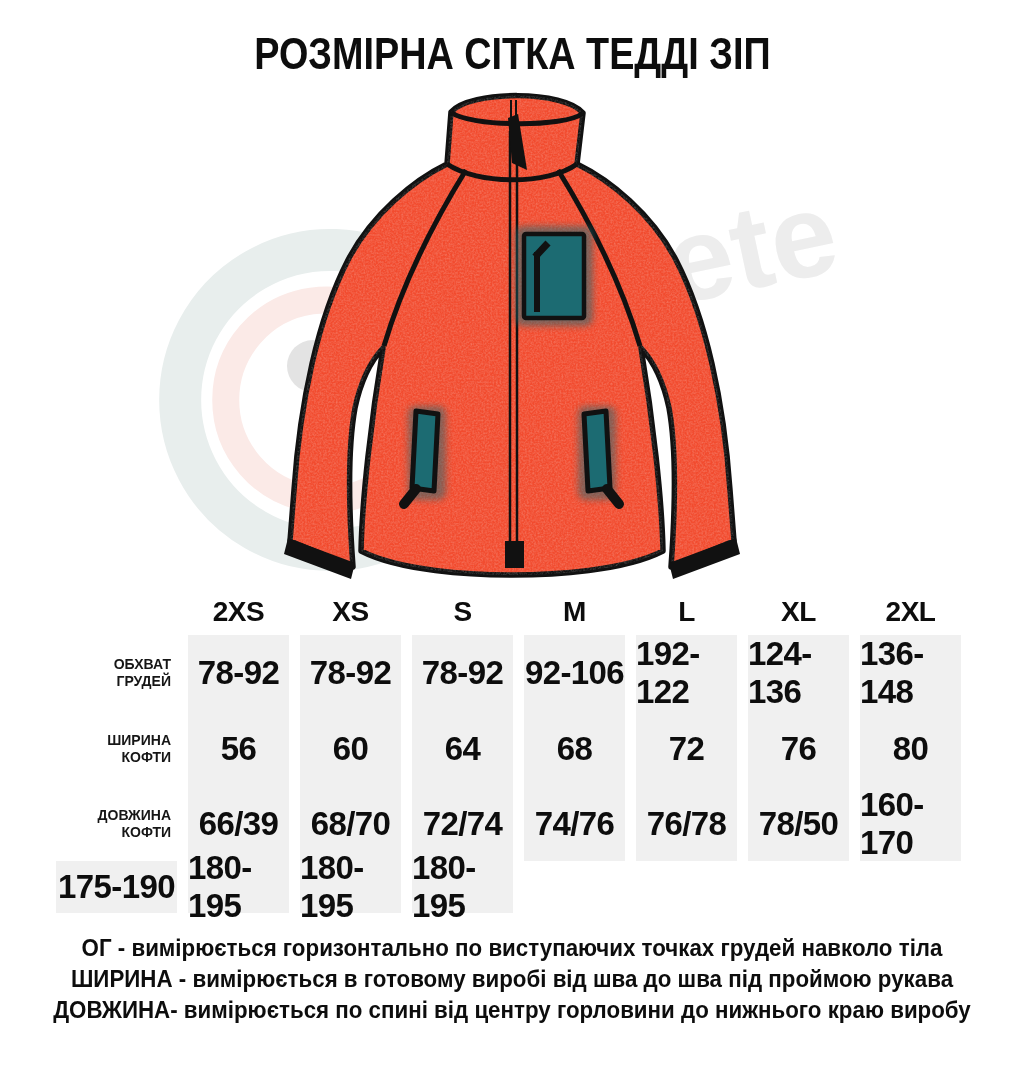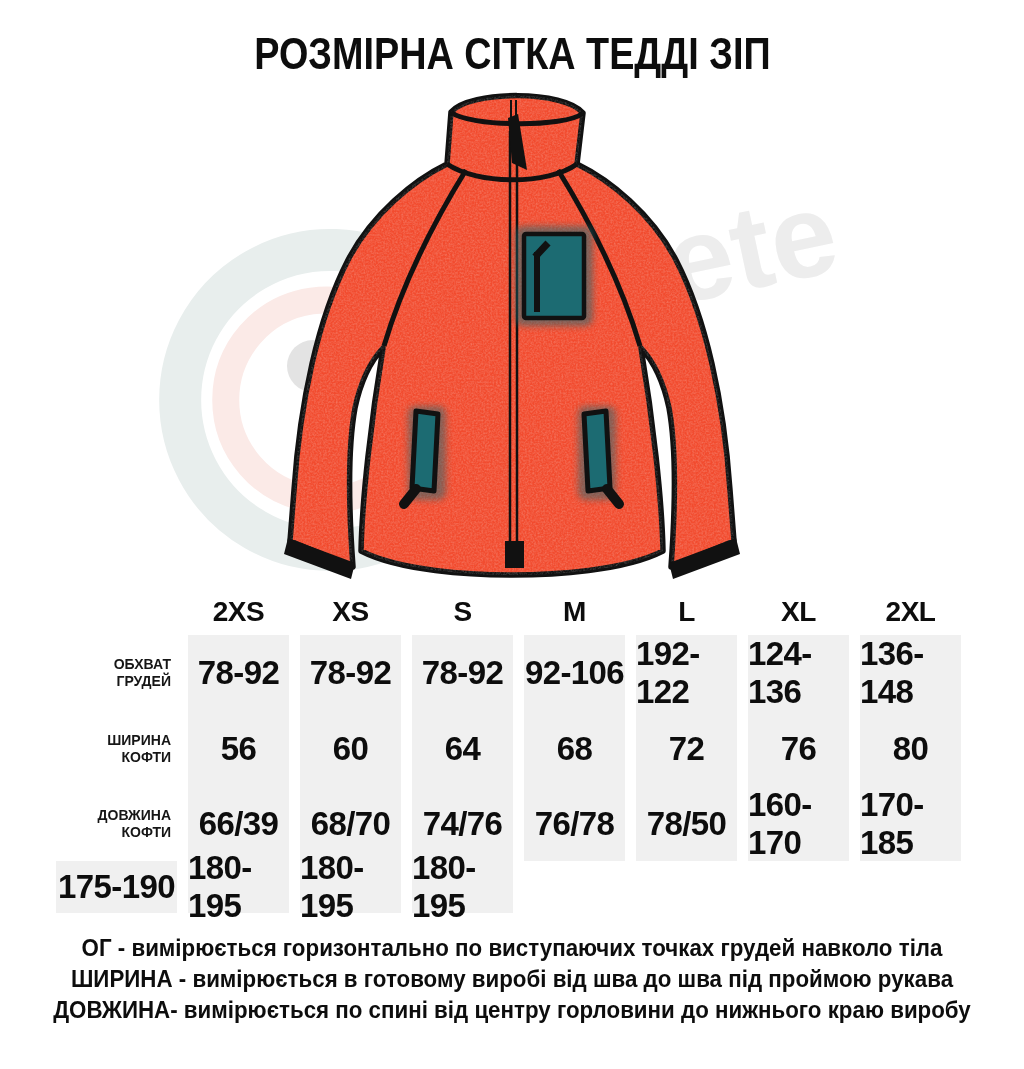--- a/index.html
+++ b/index.html
@@ -210,26 +210,26 @@
   <div class="cell">60</div>
   <div class="cell">64</div>
   <div class="cell">68</div>
   <div class="cell">72</div>
   <div class="cell">76</div>
   <div class="cell">80</div>
 
   <div class="row-label">ДОВЖИНА КОФТИ</div>
   <div class="cell">66/39</div>
   <div class="cell">68/70</div>
+  <div class="cell">72/74</div>
   <div class="cell">74/76</div>
   <div class="cell">76/78</div>
   <div class="cell">78/50</div>
 
   <div class="cell">160-170</div>
-  <div class="cell">170-185</div>
   <div class="cell">175-190</div>
   <div class="cell">180-195</div>
   <div class="cell">180-195</div>
   <div class="cell">180-195</div>
 </div>
 
 <div class="notes">
   <div class="note-line">ОГ - вимірюється горизонтально по виступаючих точках грудей навколо тіла</div>
   <div class="note-line">ШИРИНА - вимірюється в готовому виробі від шва до шва під проймою рукава</div>
   <div class="note-line">ДОВЖИНА- вимірюється по спині від центру горловини до нижнього краю виробу</div>

